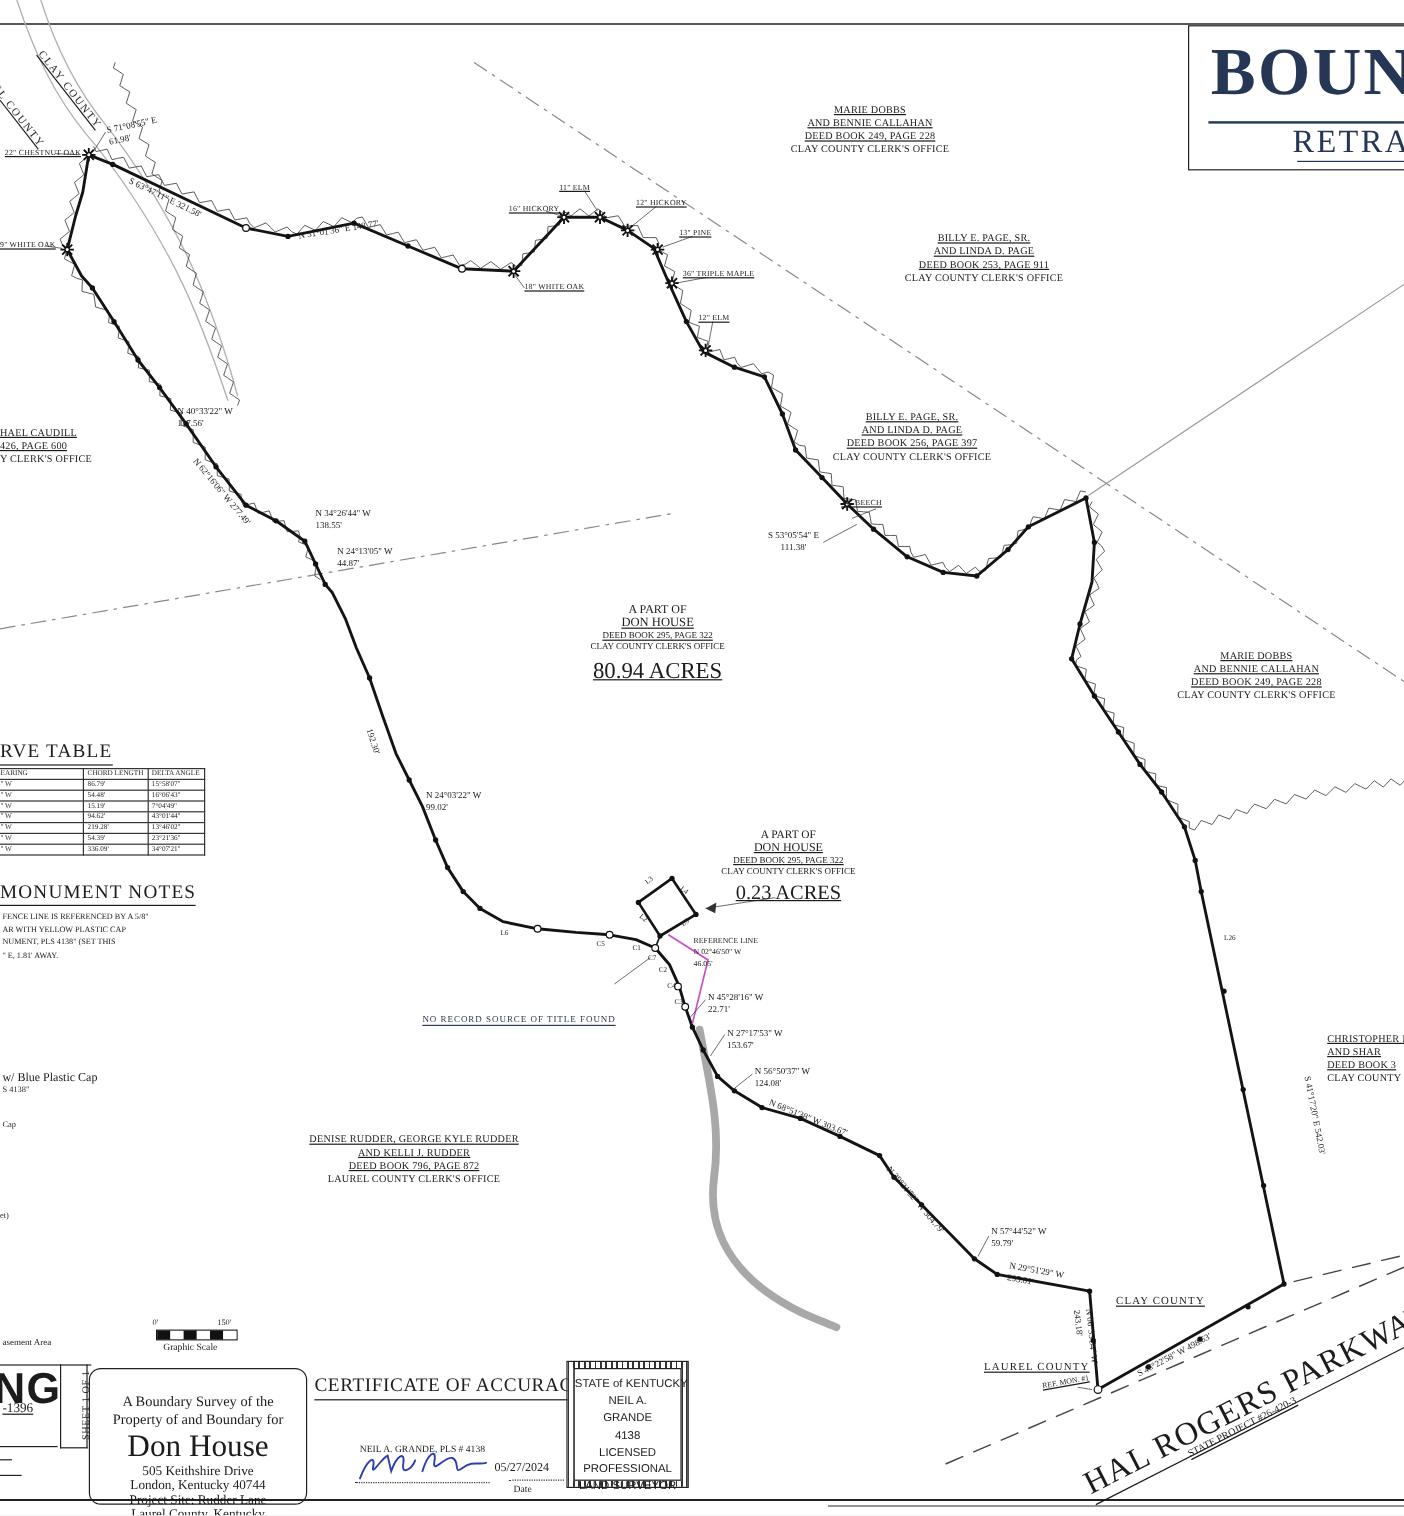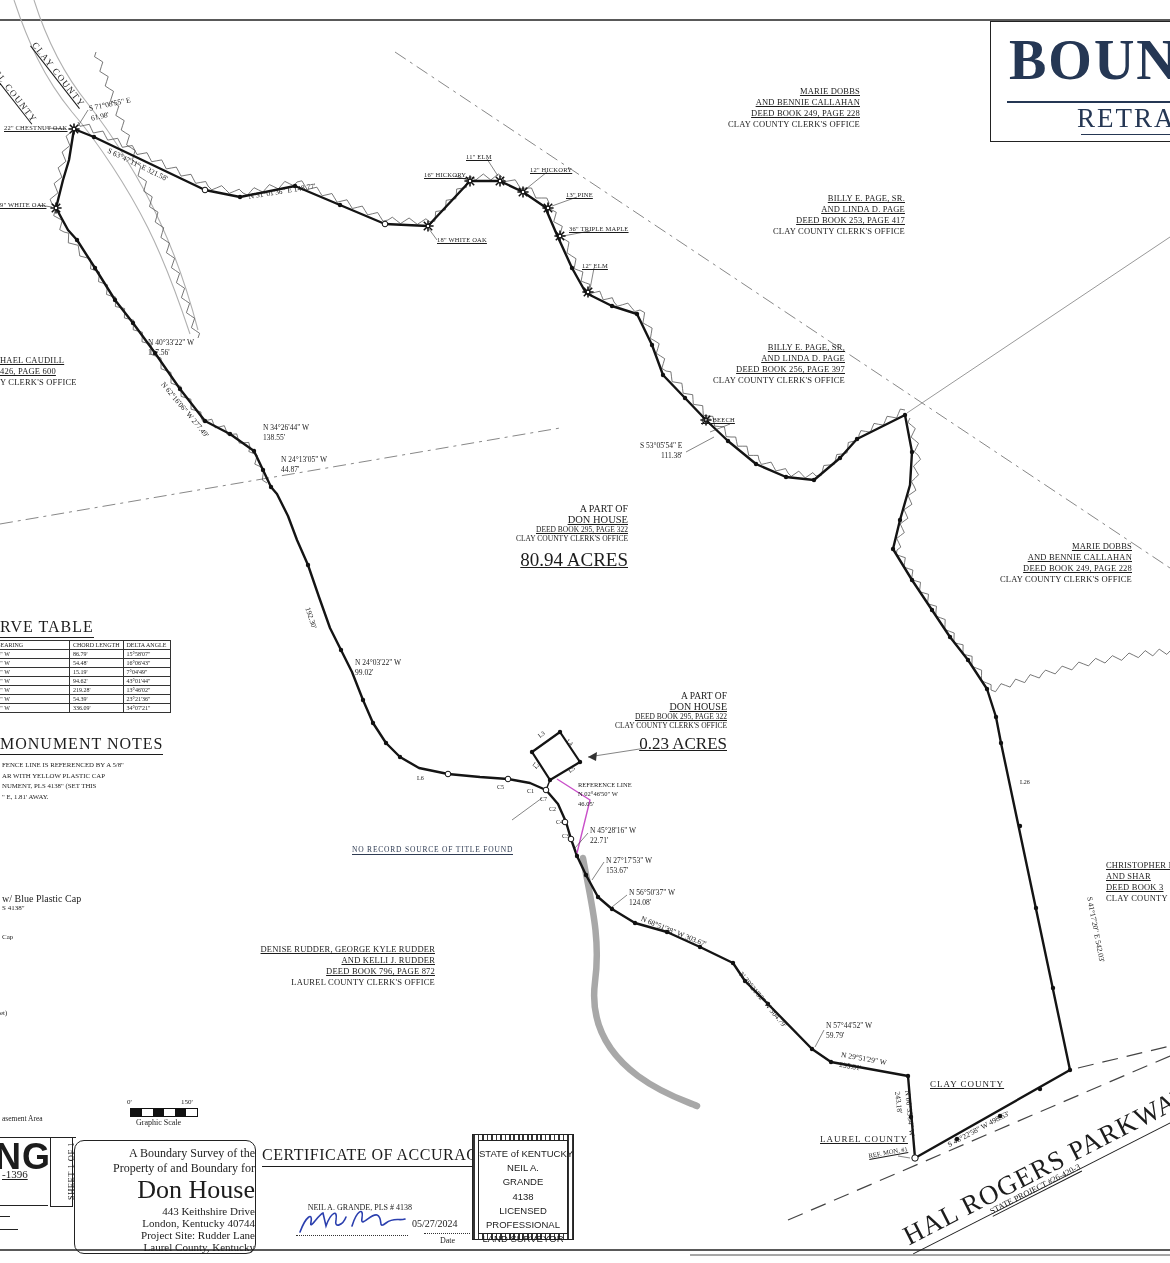--- a/index.html
+++ b/index.html
@@ -1,19 +1,19 @@
 <!DOCTYPE html>
 <html><head>
 <meta charset="utf-8">
 <style>
   html,body{margin:0;padding:0;background:#e8e8e8;}
   .sheet{position:relative;width:1170px;height:1263px;background:#fff;overflow:hidden;
          font-family:"Liberation Serif",serif;color:#1c1c1c;}
   .abs{position:absolute;white-space:nowrap;}
-  .c{text-align:right;}
+  .c{text-align:center;}
   .u{text-decoration:underline;}
   .own{font-size:8.5px;line-height:1.3;letter-spacing:.2px;}
   .tree{font-size:6.5px;text-decoration:underline;letter-spacing:.2px;}
   .brg{font-size:7.5px;line-height:1.35;}
   .ll{font-size:6px;}
   .rot{transform-origin:0 0;}
   svg{position:absolute;left:0;top:0;}
   table.ct{border-collapse:collapse;font-size:6px;font-family:"Liberation Serif",serif;}
   table.ct td,table.ct th{border:1px solid #333;padding:1px 3px;font-weight:normal;text-align:left;}
   .seal-rim{background:repeating-linear-gradient(90deg,#333 0 1.5px,#fff 1.5px 4.5px);border:1px solid #222;}
@@ -211,21 +211,21 @@
 
   <div class="abs own c" style="left:590px;top:86px;width:270px;">
     <div class="u">MARIE DOBBS</div>
     <div class="u">AND BENNIE CALLAHAN</div>
     <div class="u">DEED BOOK 249, PAGE 228</div>
     <div>CLAY COUNTY CLERK'S OFFICE</div>
   </div>
   <div class="abs own c" style="left:735px;top:193px;width:170px;">
     <div class="u">BILLY E. PAGE, SR.</div>
     <div class="u">AND LINDA D. PAGE</div>
-    <div class="u">DEED BOOK 253, PAGE 417</div>
+    <div class="u">DEED BOOK 253, PAGE 911</div>
     <div>CLAY COUNTY CLERK'S OFFICE</div>
   </div>
   <div class="abs own c" style="left:675px;top:342px;width:170px;">
     <div class="u">BILLY E. PAGE, SR.</div>
     <div class="u">AND LINDA D. PAGE</div>
     <div class="u">DEED BOOK 256, PAGE 397</div>
     <div>CLAY COUNTY CLERK'S OFFICE</div>
   </div>
   <div class="abs own c" style="left:962px;top:541px;width:170px;">
     <div class="u">MARIE DOBBS</div>
@@ -438,37 +438,37 @@
   <div class="abs" style="left:2px;top:1168px;font-size:11px;text-decoration:underline;">-1396</div>
   <div class="hl" style="left:0;top:1205px;width:48px;height:1px;"></div>
   <div class="hl" style="left:0;top:1216px;width:10px;height:1px;"></div>
   <div class="hl" style="left:0;top:1229px;width:18px;height:1px;"></div>
   <div class="hl" style="left:50px;top:1137px;width:1px;height:70px;"></div>
   <div class="hl" style="left:72px;top:1137px;width:1px;height:70px;"></div>
   <div class="hl" style="left:50px;top:1206px;width:23px;height:1px;"></div>
   <div class="abs rot" style="left:66px;top:1200px;transform:rotate(-90deg);font-size:8.5px;letter-spacing:.5px;">SHEET 1 OF 1</div>
 
   <div class="abs c" style="left:74px;top:1140px;width:180px;height:112px;border:1.6px solid #222;border-radius:10px;">
-    <div style="font-size:12px;margin-top:5px;">A Boundary Survey of the</div>
+    <div style="font-size:12px;margin-top:20px;">A Boundary Survey of the</div>
     <div style="font-size:12px;">Property of and Boundary for</div>
     <div style="font-size:26px;line-height:1.1;">Don House</div>
-    <div style="font-size:11px;">443 Keithshire Drive</div>
+    <div style="font-size:11px;">505 Keithshire Drive</div>
     <div style="font-size:11px;">London, Kentucky 40744</div>
     <div style="font-size:11px;">Project Site: Rudder Lane</div>
     <div style="font-size:11px;">Laurel County, Kentucky</div>
   </div>
 
   <div class="abs" style="left:262px;top:1146px;width:212px;">
     <div class="c" style="font-size:16px;letter-spacing:.5px;border-bottom:1.2px solid #1c1c1c;padding-bottom:2px;">CERTIFICATE OF ACCURACY</div>
   </div>
   <div class="abs" style="left:412px;top:1218px;font-size:10px;">05/27/2024</div>
   <div class="abs" style="left:296px;top:1235px;width:112px;border-top:1px dotted #333;"></div>
   <div class="abs c" style="left:292px;top:1203px;width:120px;font-size:8px;">NEIL A. GRANDE, PLS # 4138</div>
   <div class="abs" style="left:424px;top:1233px;width:46px;border-top:1px dotted #333;"></div>
-  <div class="abs" style="left:440px;top:1236px;font-size:8px;">Date</div>
+  <div class="abs" style="left:428px;top:1236px;font-size:8px;">Date</div>
 
   <div class="abs seal-rim" style="left:472px;top:1134px;width:100px;height:104px;">
     <div class="seal-in">
       <div>STATE of KENTUCKY</div>
       <div>NEIL A.</div>
       <div>GRANDE</div>
       <div>4138</div>
       <div>LICENSED</div>
       <div>PROFESSIONAL</div>
       <div>LAND SURVEYOR</div>

